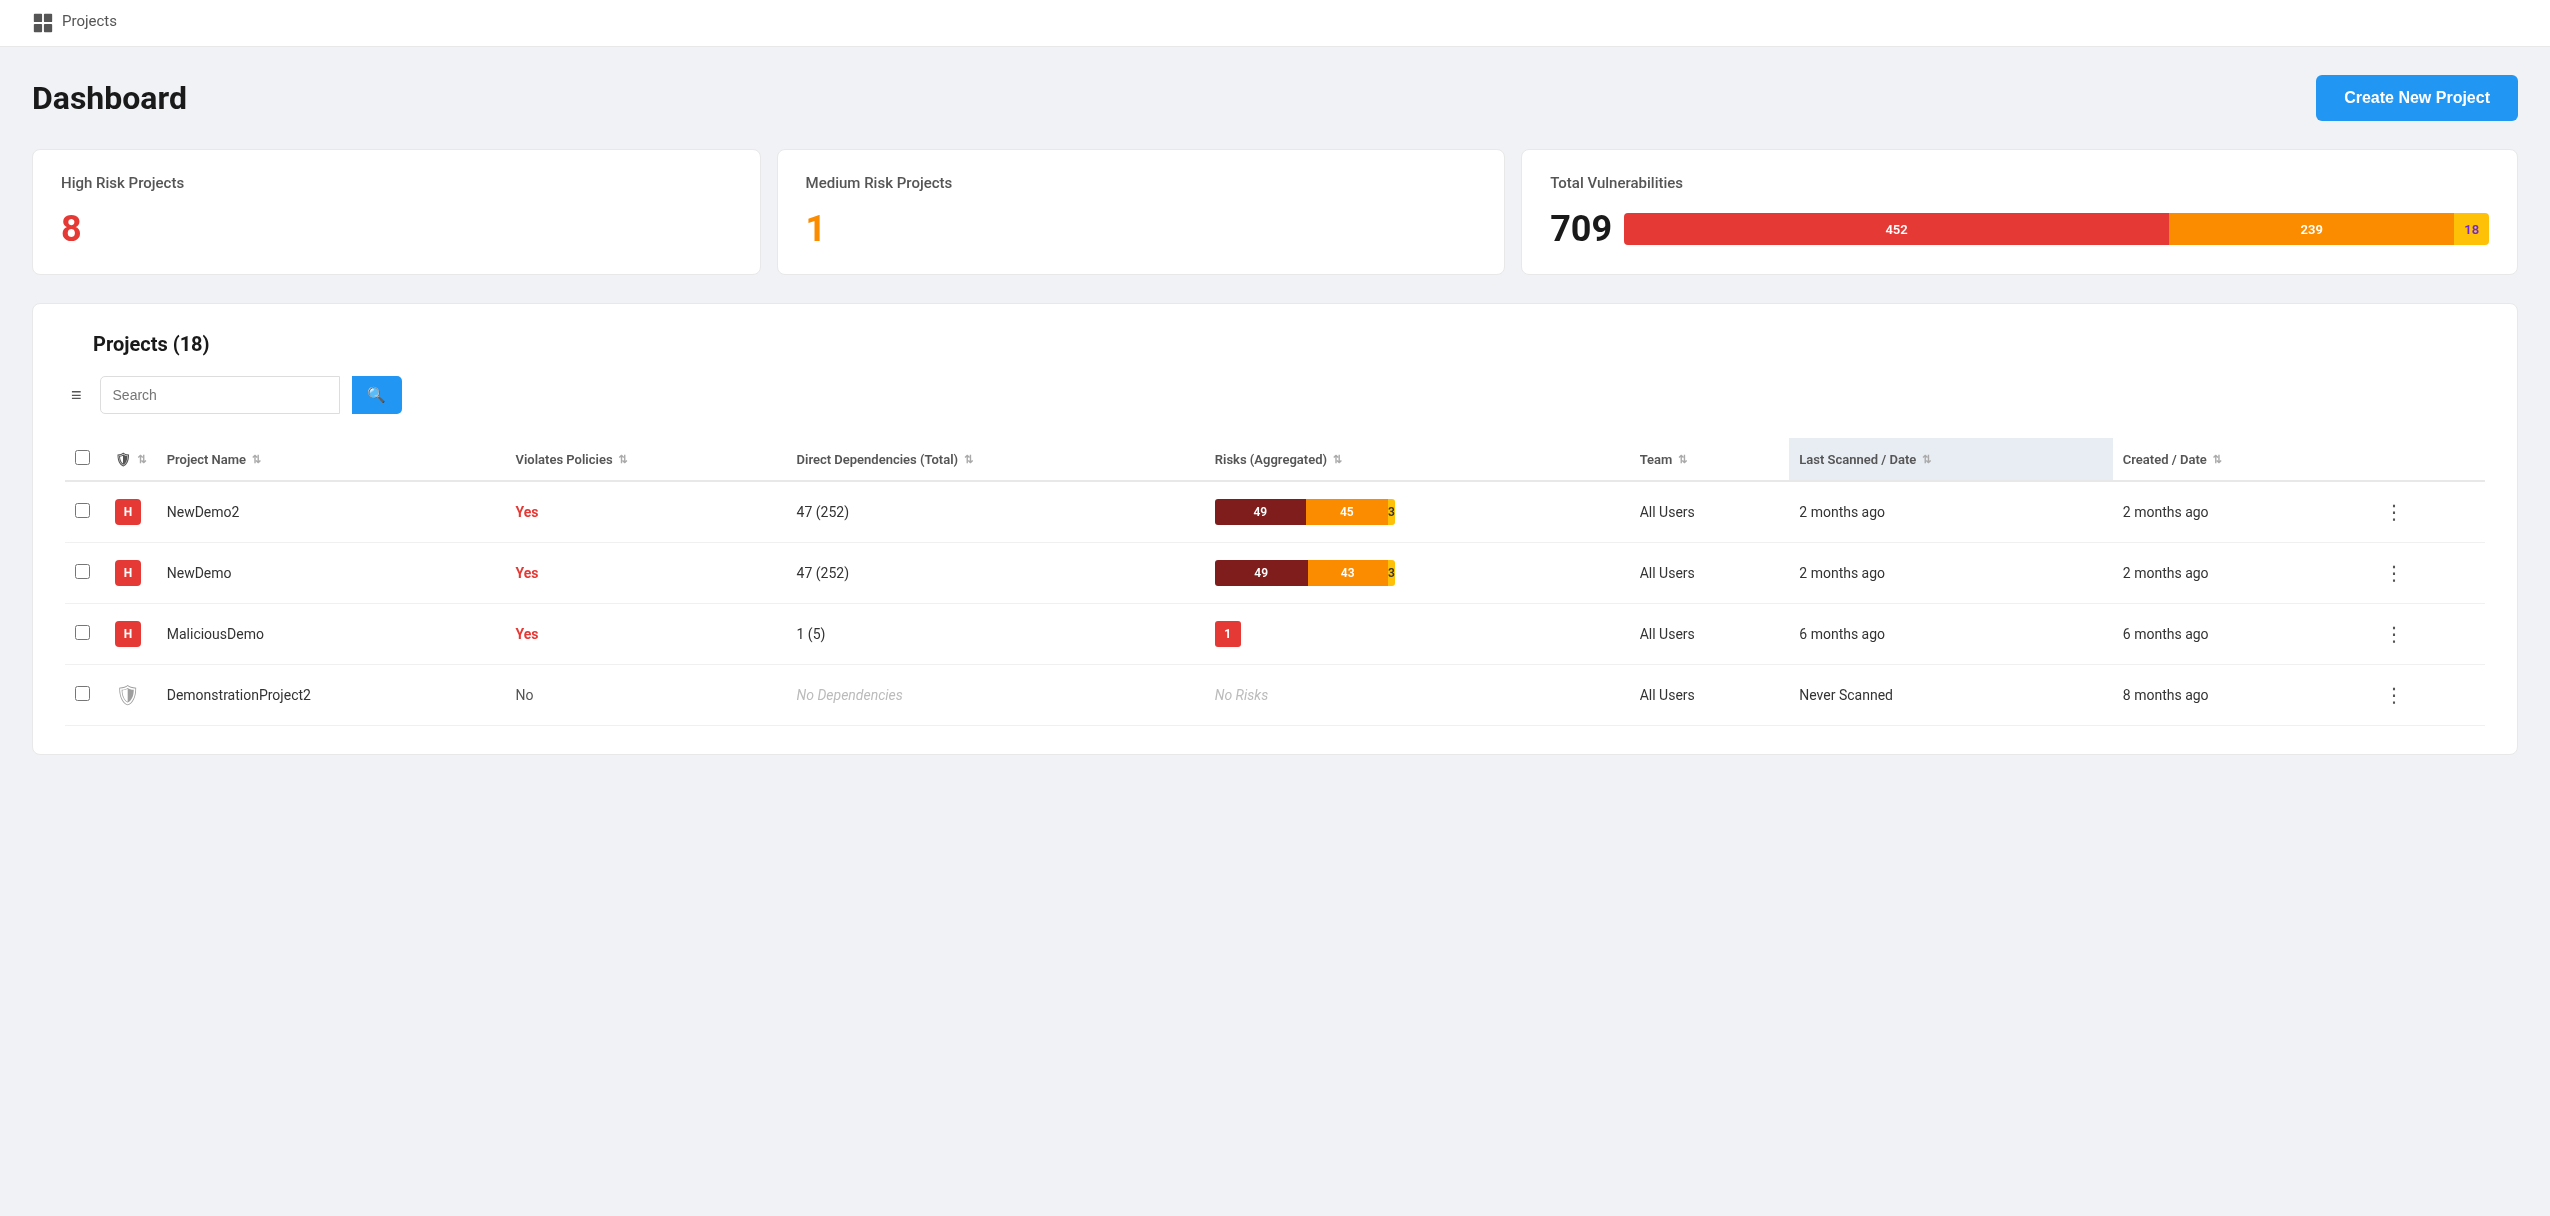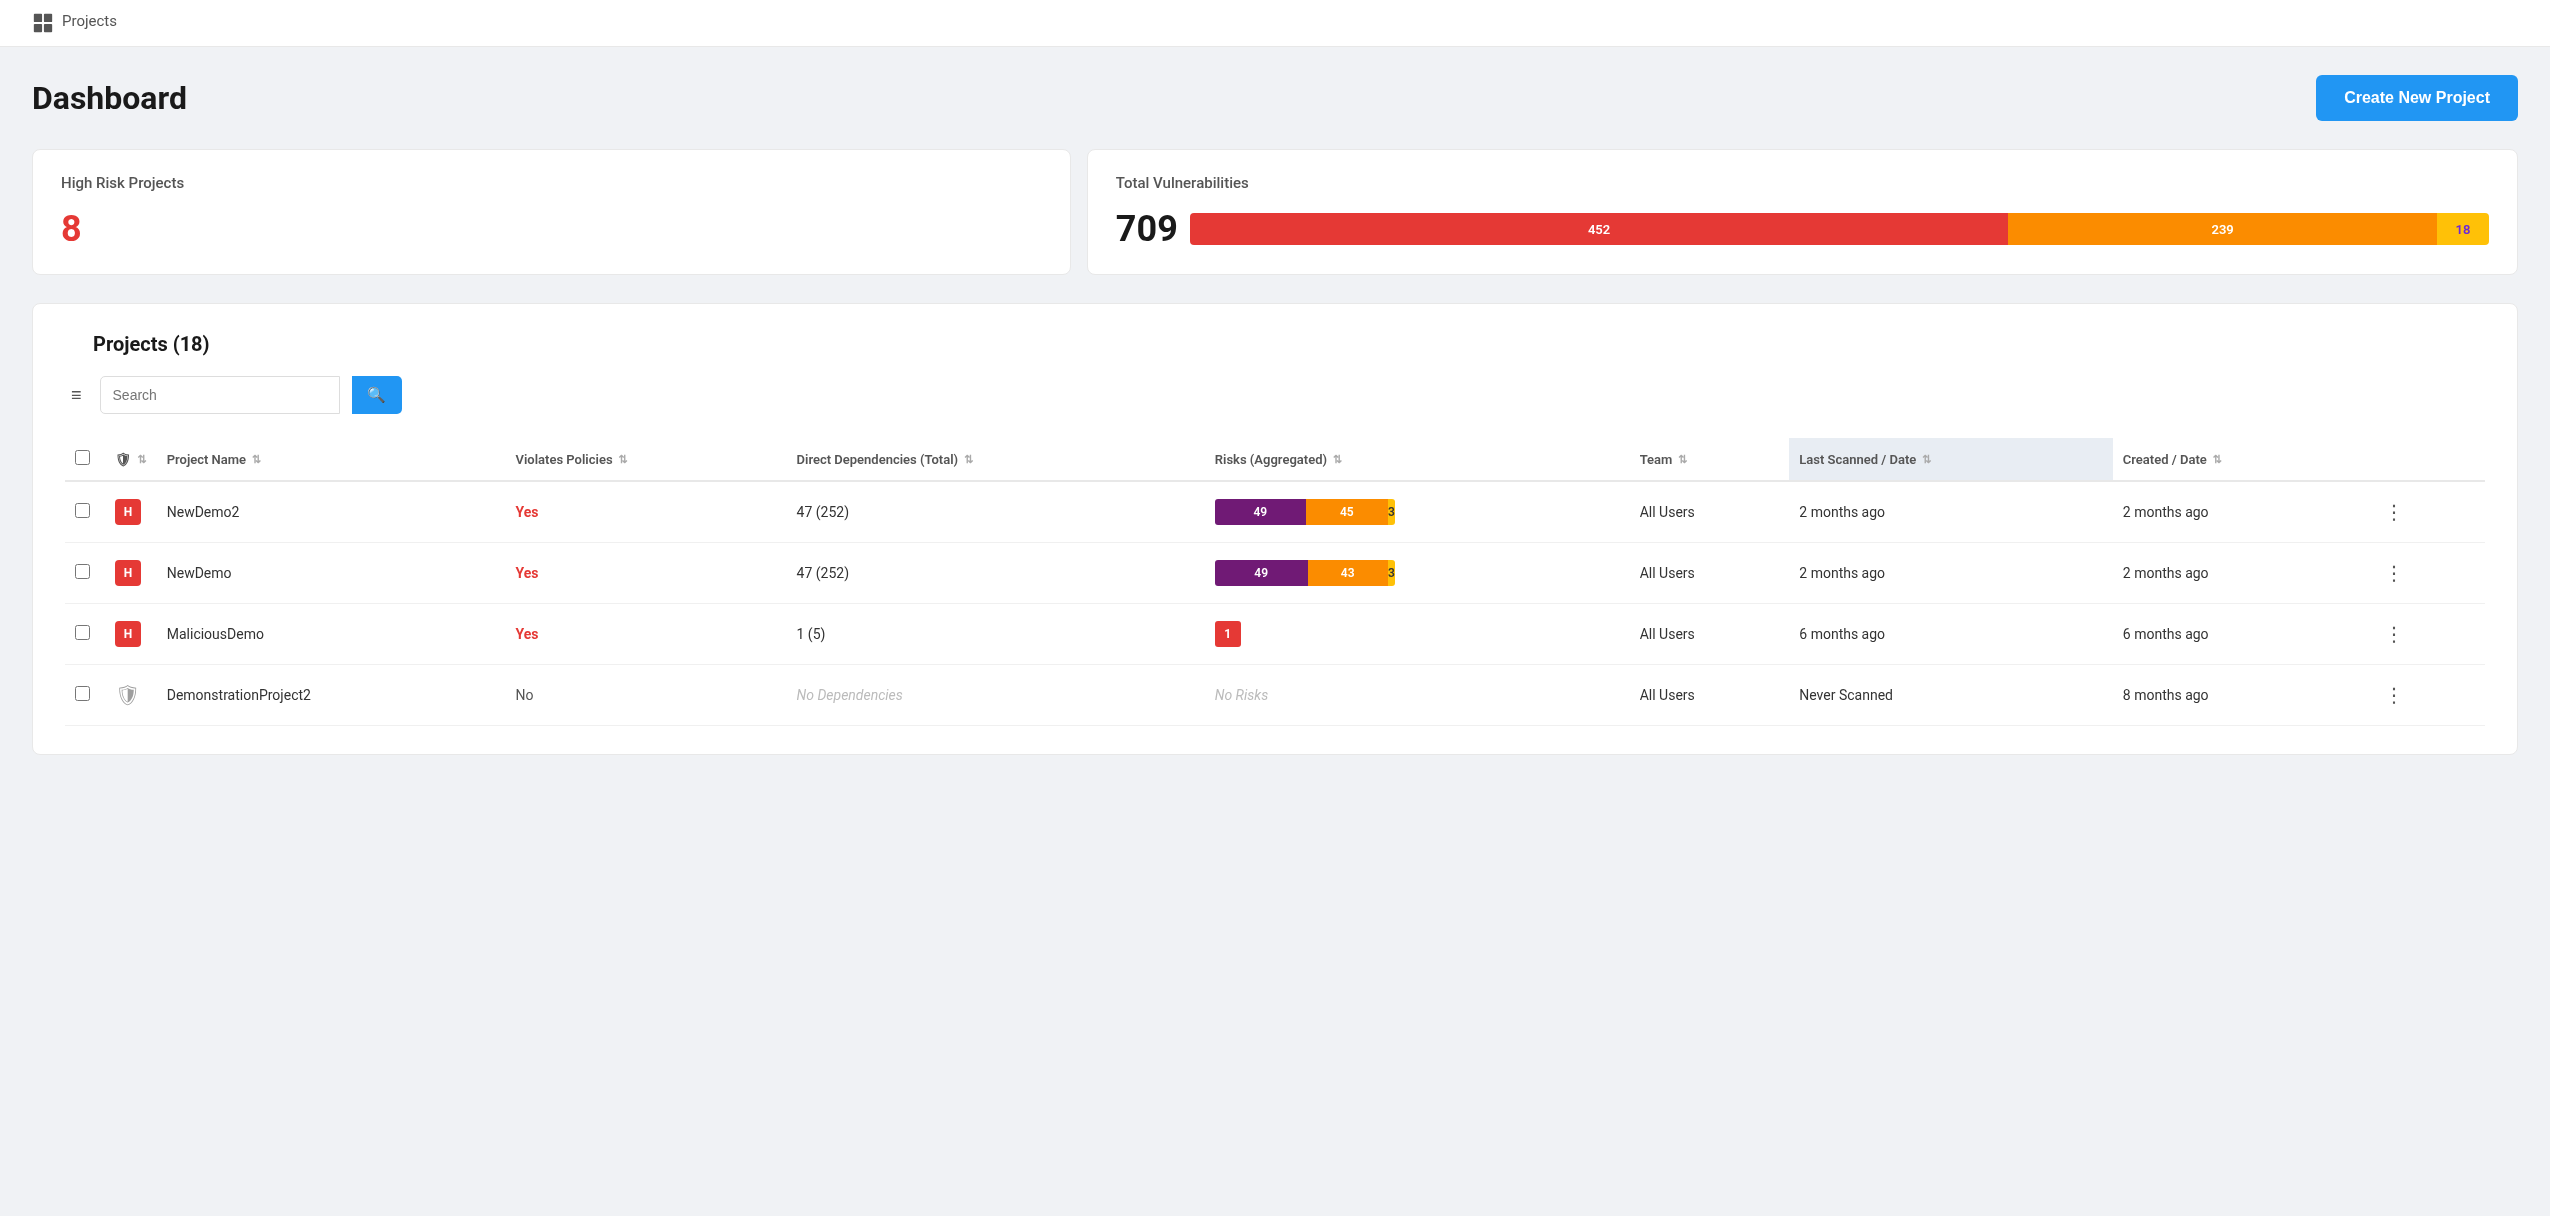--- a/index.html
+++ b/index.html
@@ -233,21 +233,21 @@
     }
     .risk-seg {
       display: flex;
       align-items: center;
       justify-content: center;
       font-size: 12px;
       font-weight: 600;
       color: #fff;
       height: 100%;
     }
-    .rseg-red { background: #701a75; }
+    .rseg-red { background: #7f1d1d; }
     .rseg-orange { background: #fb8c00; }
     .rseg-yellow { background: #ffc107; color: #333; }
     .rseg-red-sm {
       background: #e53935;
       width: 26px;
       border-radius: 3px;
       display: inline-flex;
       align-items: center;
       justify-content: center;
       color: #fff;
@@ -292,20 +292,24 @@
   </div>
 
   <div class="stats-row">
 
 
     <div class="stat-card">
       <div class="stat-label">High Risk Projects</div>
       <div class="stat-value red">8</div>
     </div>
 
+    <div class="stat-card">
+      <div class="stat-label">Medium Risk Projects</div>
+      <div class="stat-value orange">1</div>
+    </div>
 
 
     <div class="vuln-card">
       <div class="stat-label">Total Vulnerabilities</div>
       <div class="vuln-bar-row">
         <span class="vuln-total">709</span>
         <div class="vuln-bar">
           <div class="vuln-seg seg-red" style="flex: 63">452</div>
           <div class="vuln-seg seg-orange" style="flex: 33">239</div>
           <div class="vuln-seg seg-yellow" style="flex: 4; color:#6d28d9;">18</div>

